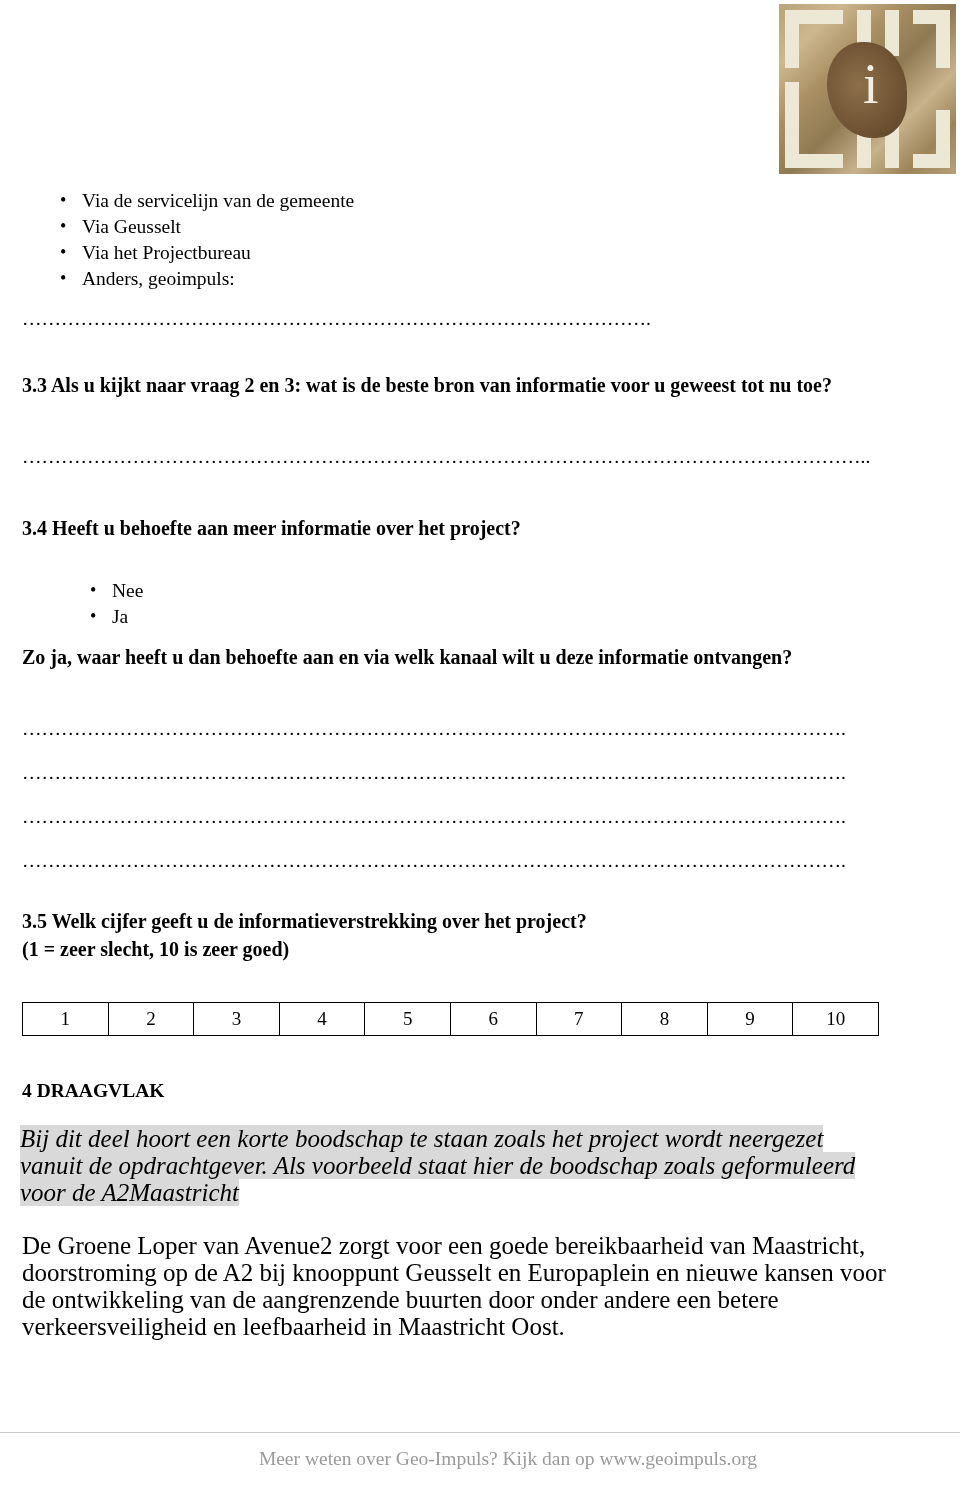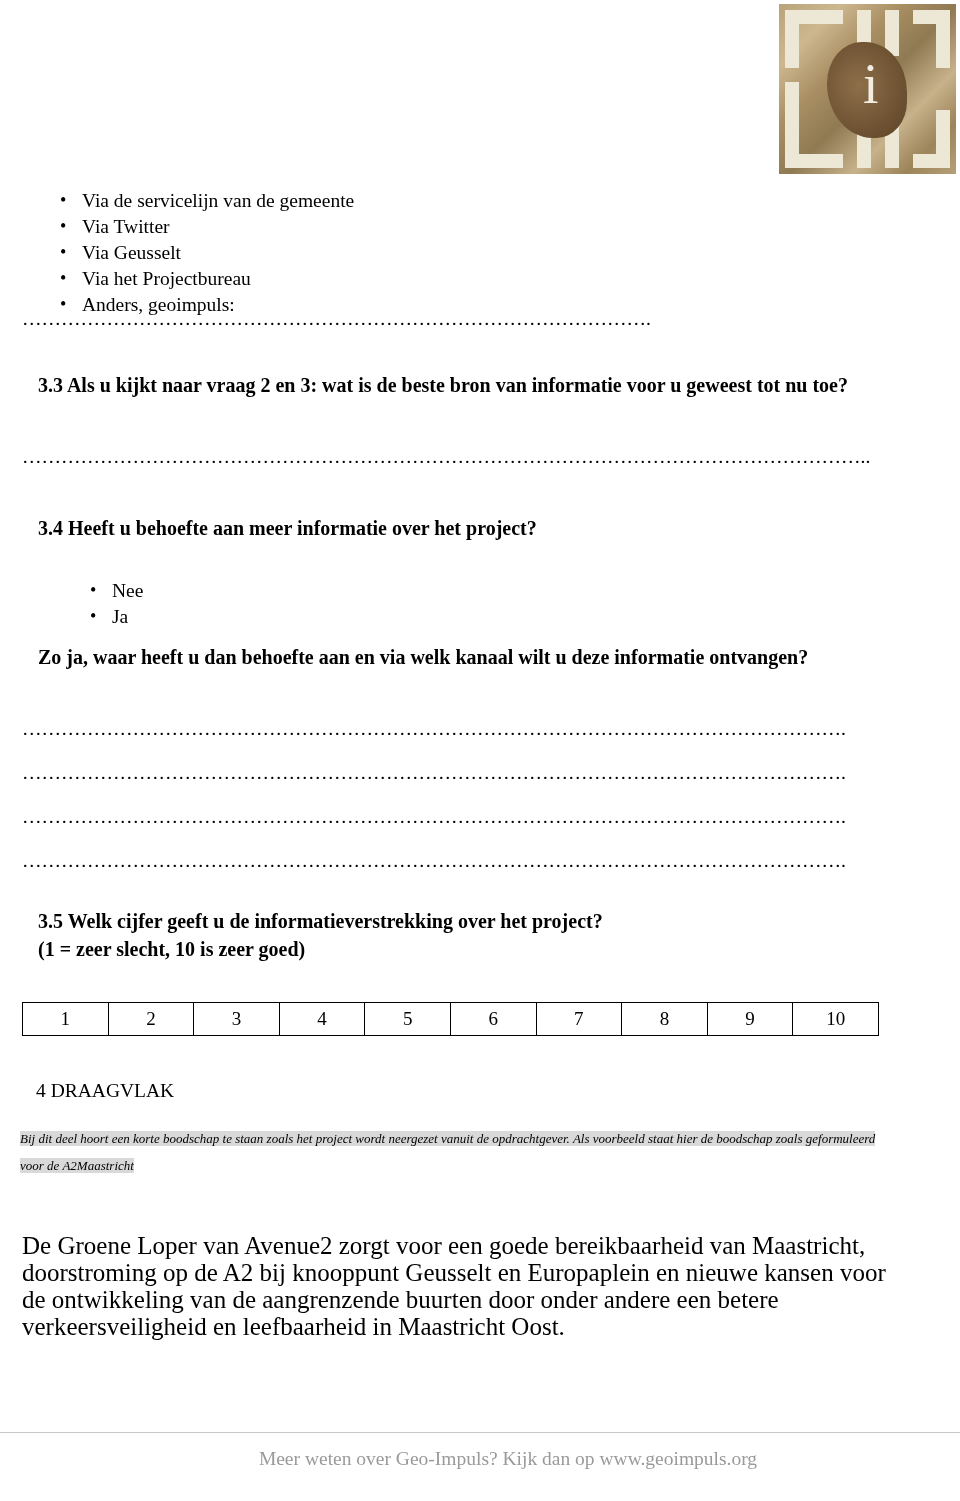--- a/index.html
+++ b/index.html
@@ -82,21 +82,20 @@
     letter-spacing: 0px;
     white-space: nowrap;
     overflow: hidden;
   }
 
   .q {
     position: absolute;
     font-weight: bold;
     font-size: 20px;
     line-height: 27px;
-    margin-left: 16px;
   }
   .para {
     position: absolute;
     font-size: 19.5px;
     line-height: 27px;
   }
 
   
   .rating {
     position: absolute;
@@ -110,33 +109,33 @@
     border: 1px solid #000;
     height: 30px;
     text-align: center;
     vertical-align: middle;
     font-size: 19px;
     font-weight: normal;
   }
 
   .heading4 {
     position: absolute;
-    left: 36px;
+    left: 22px;
     top: 1080px;
     font-size: 19.5px;
-    font-weight: normal;
+    font-weight: bold;
   }
 
   .highlight {
     position: absolute;
     left: 20px;
     top: 1125px;
     width: 870px;
     font-style: italic;
-    font-size: 13px;
+    font-size: 25px;
     line-height: 27px;
   }
   .highlight span.hl {
     background: #d9d9d9;
   }
 
   .body-par {
     position: absolute;
     left: 22px;
     top: 1232px;
@@ -182,21 +181,20 @@
     <div class="brick" style="left:134px; top:150px; width:37px; height:14px;"></div>
     <div class="brick" style="left:157px; top:106px; width:14px; height:58px;"></div>
     <div class="brick" style="left:78px;  top:112px; width:14px; height:52px;"></div>
     <div class="brick" style="left:106px; top:112px; width:14px; height:52px;"></div>
     <div class="face"></div>
     <div class="itxt">i</div>
   </div>
 
   <ul class="bullets" style="left:22px; top:172px; width:560px;">
     <li>Via de servicelijn van de gemeente</li>
-    <li>Via Twitter</li>
     <li>Via Geusselt</li>
     <li>Via het Projectbureau</li>
     <li>Anders, geoimpuls:</li>
   </ul>
 
   <div class="para dotline" style="left:22px; top:305px; width:866px;">…………………………………………………………………………………….</div>
 
   <div class="q" style="left:22px; top:372px; width:860px;">3.3 Als u kijkt naar vraag 2 en 3: wat is de beste bron van informatie voor u geweest tot nu toe?</div>
   <div class="para dotline" style="left:22px; top:443px; width:866px;">…………………………………………………………………………………………………………………..</div>
 

